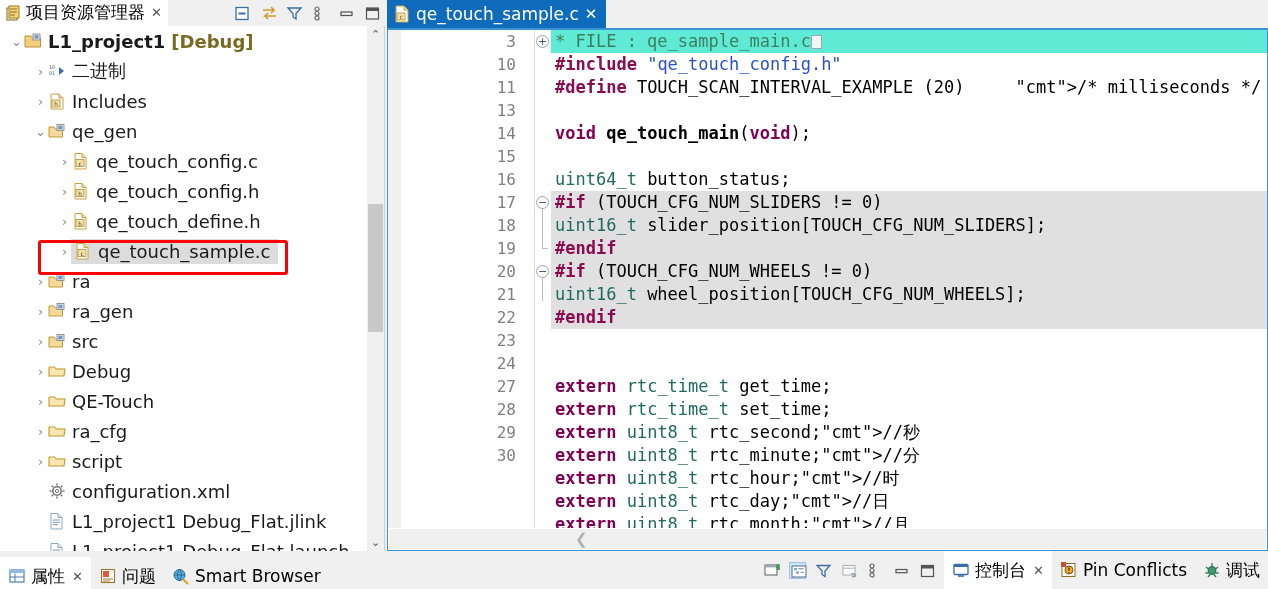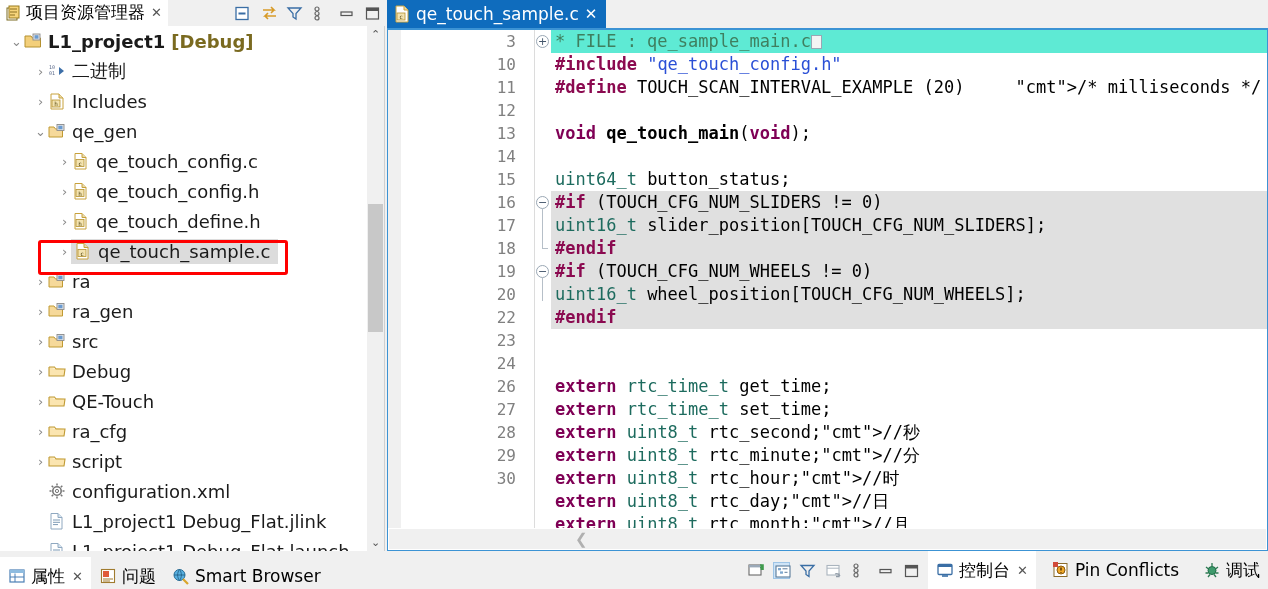--- a/index.html
+++ b/index.html
@@ -522,33 +522,32 @@
       </div>
     </div>
 
     <div id="ed-frame">
       <div id="ed-inner">
         <div class="topline"></div>
         <div id="gutter-num">
             <div class="lnum">3</div>
             <div class="lnum">10</div>
             <div class="lnum">11</div>
-            <div class="lnum">12</div>
             <div class="lnum">13</div>
             <div class="lnum">14</div>
             <div class="lnum">15</div>
             <div class="lnum">16</div>
             <div class="lnum">17</div>
             <div class="lnum">18</div>
             <div class="lnum">19</div>
             <div class="lnum">20</div>
+            <div class="lnum">21</div>
             <div class="lnum">22</div>
             <div class="lnum">23</div>
             <div class="lnum">24</div>
-            <div class="lnum">26</div>
             <div class="lnum">27</div>
             <div class="lnum">28</div>
             <div class="lnum">29</div>
             <div class="lnum">30</div>
           </div>
         <div id="gutter-fold">
             <div class="fold">
               <span class="mk">+</span>
             </div>
             <div class="fold"></div>
@@ -689,21 +688,21 @@
               <rect x="3" y="7.5" width="11" height="3.2" fill="none" stroke="#555" stroke-width="1.2"></rect>
             </svg>
           </span>
           <span class="tb-ico">
             <svg width="18" height="18" viewBox="0 0 18 18">
               <rect x="2.5" y="3.5" width="12" height="11" fill="none" stroke="#555" stroke-width="1.2"></rect>
                 <rect x="2.5" y="3.5" width="12" height="3" fill="#555"></rect>
             </svg>
           </span>
         </div>
-      <div id="bot-righttabs" style="display:flex;align-items:center;gap:8px;">
+      <div id="bot-righttabs" style="display:flex;align-items:center;">
           <div class="bot-tab active">
             <span>
               <svg width="18" height="18" viewBox="0 0 18 18">
                 <rect x="2" y="3.5" width="14" height="10" rx="1" fill="#fff" stroke="#3a6ea5" stroke-width="1.3"></rect>
                 <rect x="2" y="3.5" width="14" height="2.5" fill="#3a6ea5"></rect>
                 <path d="M6 15 h6" stroke="#3a6ea5" stroke-width="1.6"></path>
               </svg>
             </span>
             <span>控制台</span>
             <span class="tab-x">✕</span>

